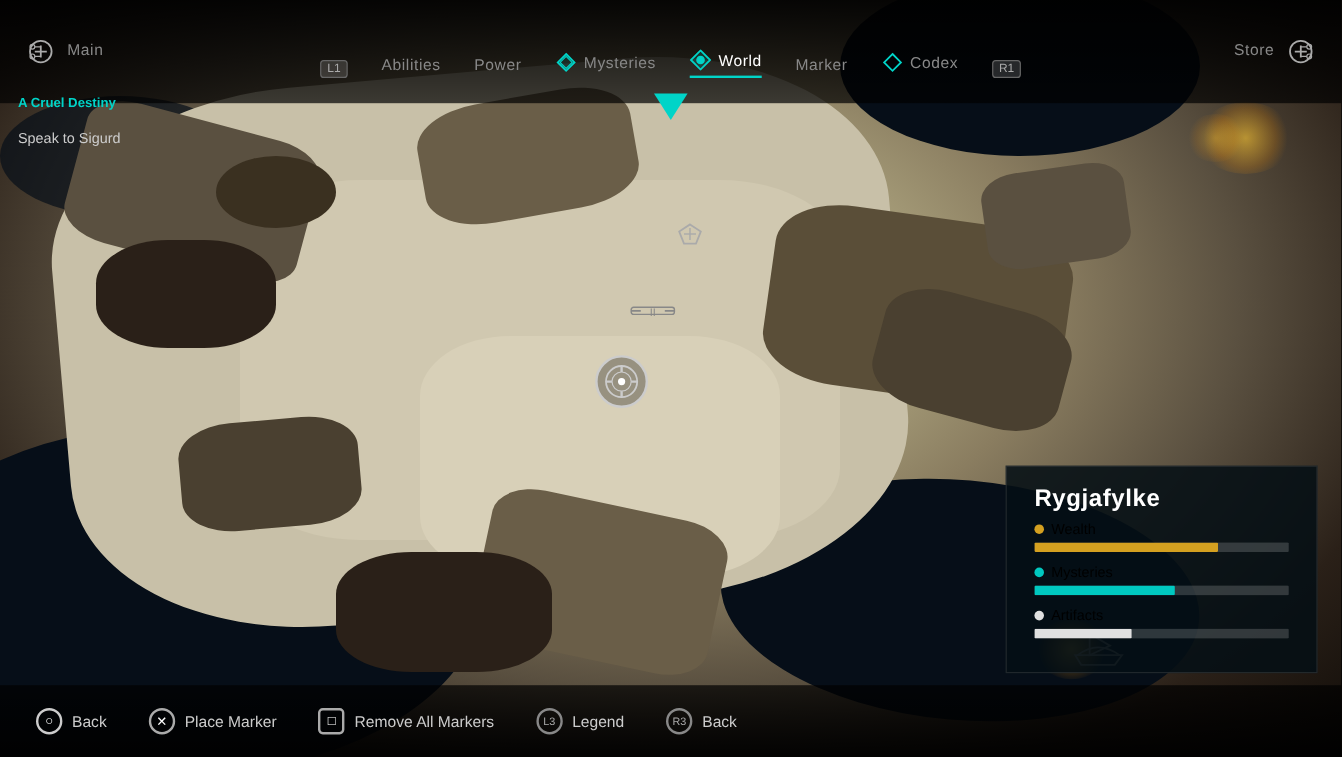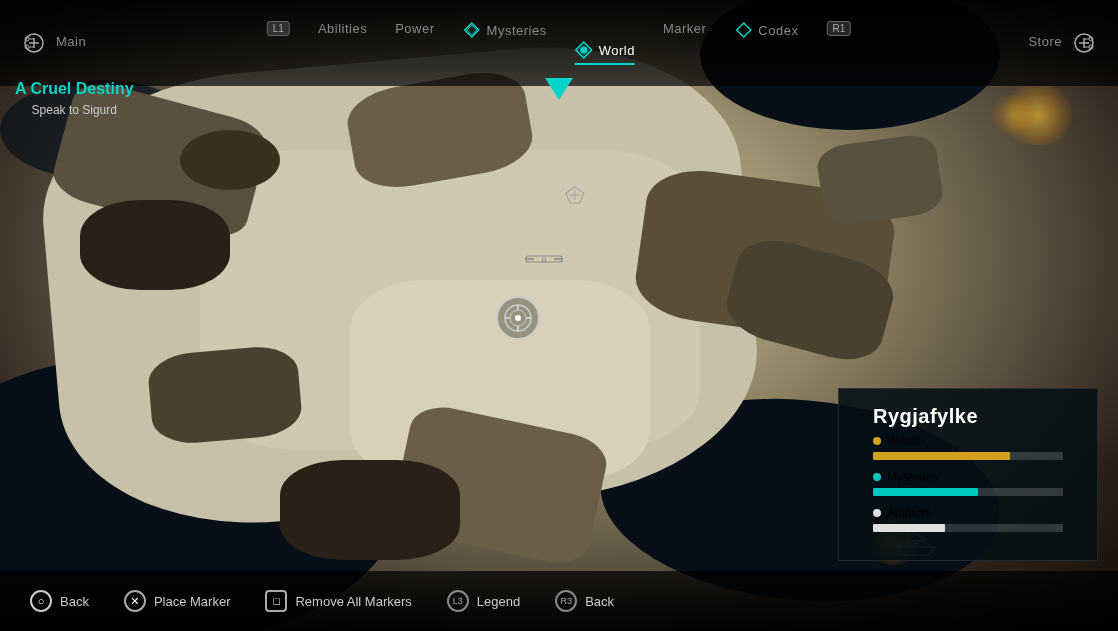--- a/index.html
+++ b/index.html
@@ -57,21 +57,21 @@
     }
 
     #nav-left {
       display: flex;
       align-items: center;
       gap: 8px;
     }
 
     #nav-center {
       display: flex;
-      align-items: flex-start;
+      align-items: flex-end;
       gap: 28px;
       position: absolute;
       left: 50%;
       transform: translateX(-50%);
     }
 
     #nav-right {
       display: flex;
       align-items: center;
       gap: 8px;
@@ -114,23 +114,23 @@
     
     #quest-info {
       position: absolute;
       top: 80px;
       left: 15px;
       z-index: 10;
     }
 
     #quest-title {
       color: #00d4c8;
-      font-size: 16px;
+      font-size: 11px;
       font-weight: bold;
-      margin-bottom: 5px;
+      margin-bottom: 16px;
     }
 
     #quest-subtitle {
       color: #ccc;
       font-size: 12px;
       text-align: center;
     }
 
     
     #map-arrow {
@@ -174,21 +174,21 @@
     }
 
     
     #region-panel {
       position: absolute;
       bottom: 70px;
       right: 20px;
       width: 260px;
       background: rgba(5, 15, 20, 0.88);
       border: 1px solid rgba(100,100,100,0.3);
-      padding: 16px 34px 18px;
+      padding: 16px 23px 18px;
       z-index: 10;
     }
 
     #region-name {
       color: #fff;
       font-size: 20px;
       font-weight: bold;
       margin-bottom: 6px;
       letter-spacing: 0.5px;
     }

